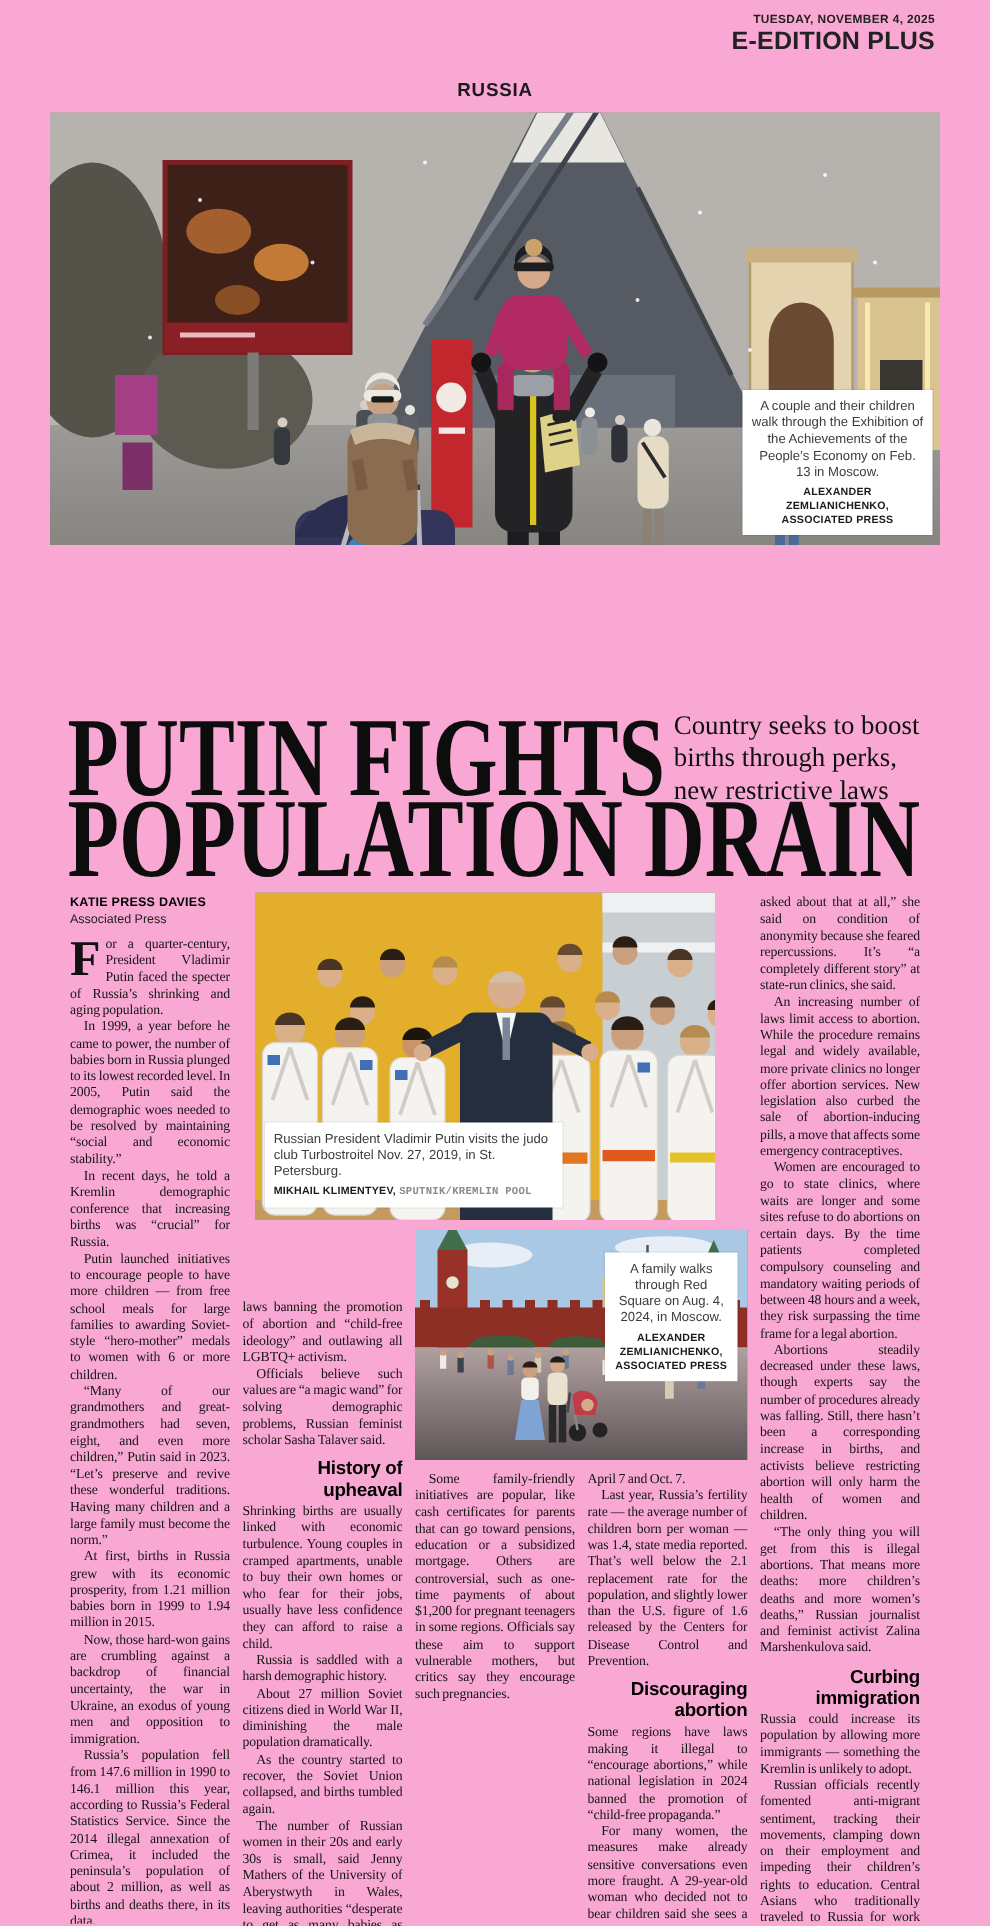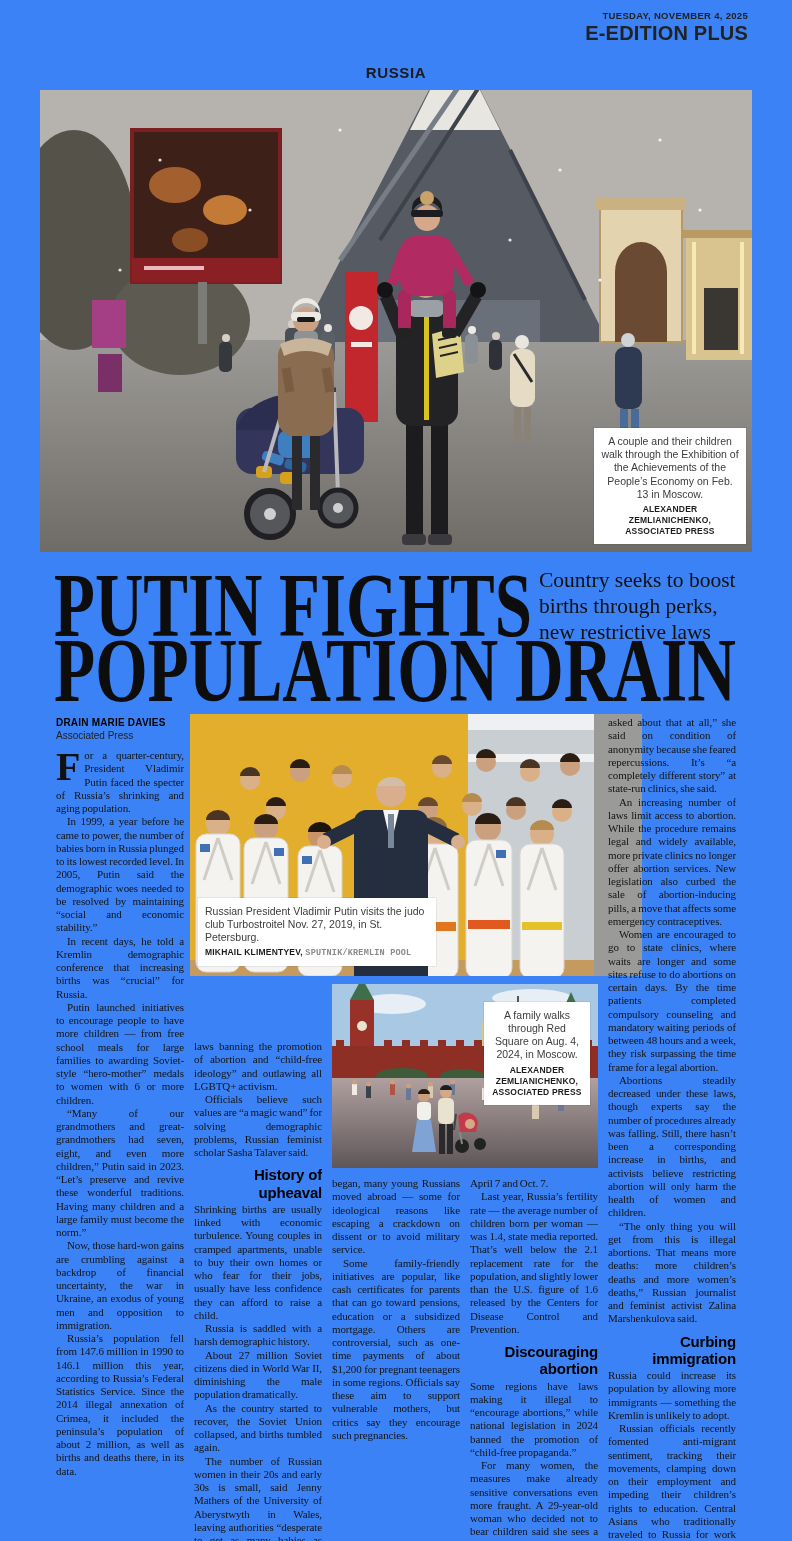--- a/index.html
+++ b/index.html
@@ -1,16 +1,16 @@
 <!DOCTYPE html>
 <html lang="en"><head>
 <meta charset="utf-8">
 <style>
   html,body{margin:0;padding:0;background:#e9e9e9;}
-  .page{position:relative;width:792px;height:1541px;background:#3b82f6;overflow:hidden;
+  .page{position:relative;width:792px;height:1541px;background:#f9a8d4;overflow:hidden;
         font-family:"Liberation Serif",serif;color:#111;}
   
   .masthead{position:absolute;top:10px;right:44px;text-align:right;}
   .masthead-date{font:bold 9.5px "Liberation Sans",sans-serif;letter-spacing:.3px;color:#222;}
   .masthead-edition{font:bold 20px "Liberation Sans",sans-serif;letter-spacing:.2px;color:#222;margin-top:1px;}
   .section-label{position:absolute;top:64px;left:0;width:100%;text-align:center;
         font:bold 15px "Liberation Sans",sans-serif;letter-spacing:.6px;color:#1a1a1a;}
   
   .photo{position:absolute;overflow:hidden;background:#9a9a98;}
   .photo svg{display:block;}
@@ -42,21 +42,21 @@
 
 <div class="page">
 
   <div class="masthead">
     <div class="masthead-date">TUESDAY, NOVEMBER 4, 2025</div>
     <div class="masthead-edition">E-EDITION PLUS</div>
   </div>
 
   <div class="section-label">RUSSIA</div>
 
-  <div class="photo" style="left:40px;top:90px;width:712px;height:462px;">
+  <div class="photo" style="left:40px;top:90px;width:712px;height:346px;">
     <svg width="712" height="462" viewBox="0 0 712 462" preserveAspectRatio="none">
       <defs>
         <linearGradient id="gGround" x1="0" y1="0" x2="0" y2="1">
           <stop offset="0" stop-color="#9c9a96"></stop>
             <stop offset="1" stop-color="#6f6c68"></stop>
         </linearGradient>
       </defs>
       <rect width="712" height="262" fill="#b6b3ae"></rect>
       <rect y="250" width="712" height="212" fill="url(#gGround)"></rect>
 
@@ -193,21 +193,21 @@
       <span class="caption-credit">ALEXANDER ZEMLIANICHENKO, ASSOCIATED PRESS</span>
     </div>
   </div>
 
   <svg class="headline-svg" width="684" height="152" viewBox="0 0 684 152">
     <text x="0" y="84" font-family="Liberation Serif, DejaVu Serif, serif" font-weight="bold" font-size="90" fill="#0d0d0d" textLength="478" lengthAdjust="spacingAndGlyphs">PUTIN FIGHTS</text>
     <text x="0" y="149" font-family="Liberation Serif, DejaVu Serif, serif" font-weight="bold" font-size="90" fill="#0d0d0d" textLength="682" lengthAdjust="spacingAndGlyphs">POPULATION DRAIN</text>
   </svg>
   <div class="deck">Country seeks to boost births through perks, new restrictive laws</div>
 
-  <div class="photo" style="left:190px;top:714px;width:452px;height:262px;">
+  <div class="photo" style="left:204px;top:714px;width:368px;height:262px;">
     <svg width="404" height="262" viewBox="0 0 404 262" preserveAspectRatio="none">
       <rect width="404" height="262" fill="#c9ced2"></rect>
       <rect x="0" y="0" width="278" height="262" fill="#e2ae2b"></rect>
       <rect x="278" y="0" width="126" height="16" fill="#eef0f1"></rect>
       <rect x="278" y="40" width="126" height="8" fill="#eef0f1"></rect>
       <rect y="246" width="404" height="16" fill="#c49a5f"></rect>
 
       <g>
         <circle cx="60" cy="66" r="10" fill="#d9b088"></circle>
           <path d="M50,62 a10,9 0 0 1 20,0 z" fill="#4a3524"></path>
@@ -405,50 +405,50 @@
       <line x1="128" y1="148" x2="130" y2="160" stroke="#888" stroke-width="2"></line>
     </svg>
     <div class="photo-caption center" style="right:8px;top:18px;width:92px;">
       <span>A family walks through Red Square on Aug. 4, 2024, in Moscow.</span>
       <span class="caption-credit">ALEXANDER ZEMLIANICHENKO, ASSOCIATED PRESS</span>
     </div>
   </div>
 
   <div class="col" style="left:56px;top:716px;height:823px;">
     <div class="byline">
-      <div class="byline-author">DRAIN MARIE DAVIES</div>
+      <div class="byline-author">KATIE PRESS DAVIES</div>
       <div class="byline-org">Associated Press</div>
     </div>
     <div>
         <p class="para lead"><span class="dropcap">F</span>or a quarter-century, President Vladimir Putin faced the specter of Russia’s shrinking and aging population.</p>
         <p class="para">In 1999, a year before he came to power, the number of babies born in Russia plunged to its lowest recorded level. In 2005, Putin said the demographic woes needed to be resolved by maintaining “social and economic stability.”</p>
         <p class="para">In recent days, he told a Kremlin demographic conference that increasing births was “crucial” for Russia.</p>
         <p class="para">Putin launched initiatives to encourage people to have more children — from free school meals for large families to awarding Soviet-style “hero-mother” medals to women with 6 or more children.</p>
         <p class="para">“Many of our grandmothers and great-grandmothers had seven, eight, and even more children,” Putin said in 2023. “Let’s preserve and revive these wonderful traditions. Having many children and a large family must become the norm.”</p>
+        <p class="para">At first, births in Russia grew with its economic prosperity, from 1.21 million babies born in 1999 to 1.94 million in 2015.</p>
         <p class="para">Now, those hard-won gains are crumbling against a backdrop of financial uncertainty, the war in Ukraine, an exodus of young men and opposition to immigration.</p>
         <p class="para">Russia’s population fell from 147.6 million in 1990 to 146.1 million this year, according to Russia’s Federal Statistics Service. Since the 2014 illegal annexation of Crimea, it included the peninsula’s population of about 2 million, as well as births and deaths there, in its data.</p>
       </div>
   </div>
 
   <div class="col" style="left:194px;top:1040px;height:555px;">
     <div>
         <p class="para cont">laws banning the promotion of abortion and “child-free ideology” and outlawing all LGBTQ+ activism.</p>
         <p class="para">Officials believe such values are “a magic wand” for solving demographic problems, Russian feminist scholar Sasha Talaver said.</p>
         <h2 class="subhead">History of upheaval</h2>
         <p class="para cont">Shrinking births are usually linked with economic turbulence. Young couples in cramped apartments, unable to buy their own homes or who fear for their jobs, usually have less confidence they can afford to raise a child.</p>
         <p class="para">Russia is saddled with a harsh demographic history.</p>
         <p class="para">About 27 million Soviet citizens died in World War II, diminishing the male population dramatically.</p>
         <p class="para">As the country started to recover, the Soviet Union collapsed, and births tumbled again.</p>
         <p class="para">The number of Russian women in their 20s and early 30s is small, said Jenny Mathers of the University of Aberystwyth in Wales, leaving authorities “desperate to get as many babies as possible out of this much smaller number of women.”</p>
       </div>
   </div>
 
   <div class="col" style="left:332px;top:1177px;height:362px;">
     <div>
-        <p class="para cont">began, many young Russians moved abroad — some for ideological reasons like escaping a crackdown on dissent or to avoid military service.</p>
         <p class="para">Some family-friendly initiatives are popular, like cash certificates for parents that can go toward pensions, education or a subsidized mortgage. Others are controversial, such as one-time payments of about $1,200 for pregnant teenagers in some regions. Officials say these aim to support vulnerable mothers, but critics say they encourage such pregnancies.</p>
       </div>
   </div>
 
   <div class="col" style="left:470px;top:1177px;height:362px;">
     <div>
         <p class="para cont">April 7 and Oct. 7.</p>
         <p class="para">Last year, Russia’s fertility rate — the average number of children born per woman — was 1.4, state media reported. That’s well below the 2.1 replacement rate for the population, and slightly lower than the U.S. figure of 1.6 released by the Centers for Disease Control and Prevention.</p>
         <h2 class="subhead">Discouraging abortion</h2>
         <p class="para cont">Some regions have laws making it illegal to “encourage abortions,” while national legislation in 2024 banned the promotion of “child-free propaganda.”</p>

